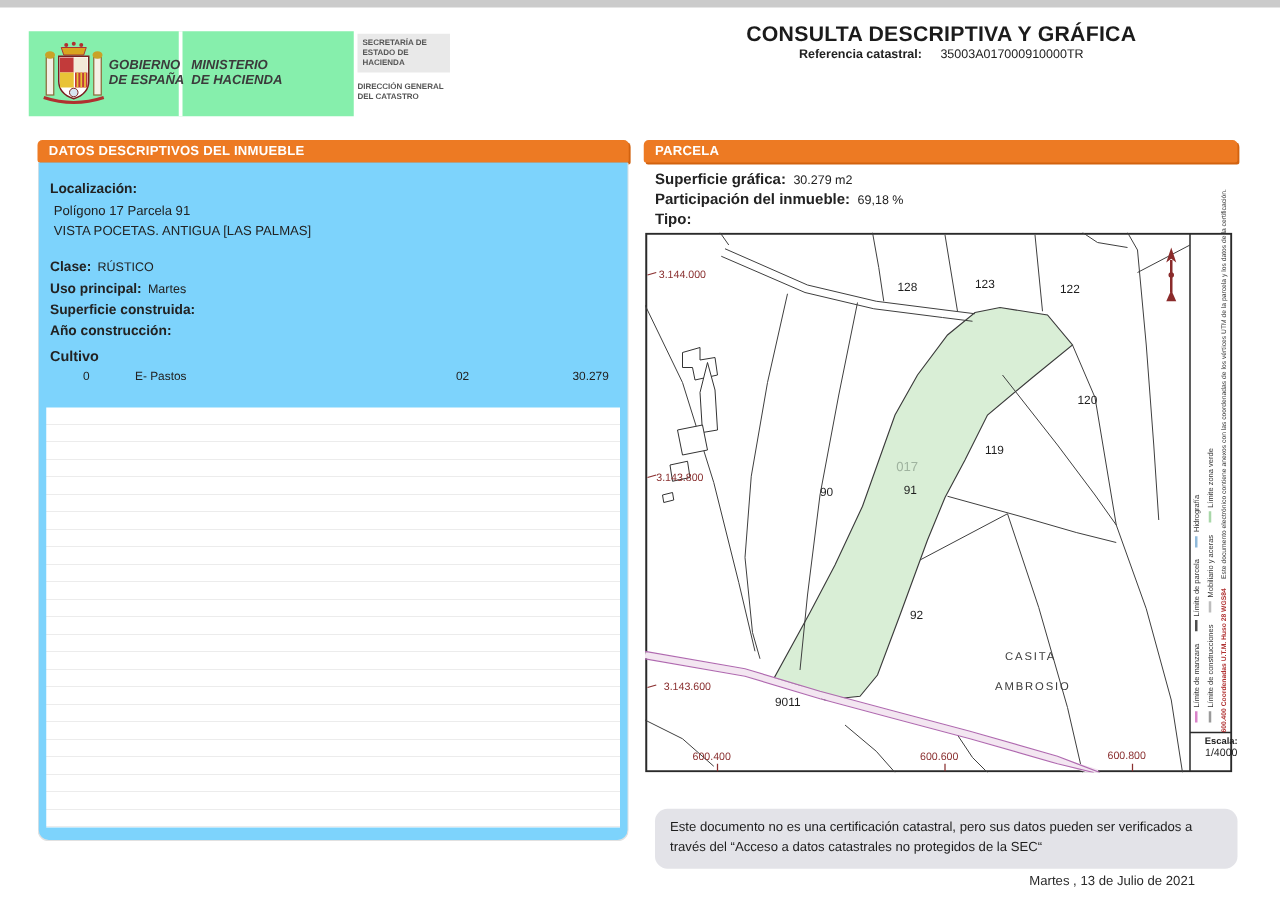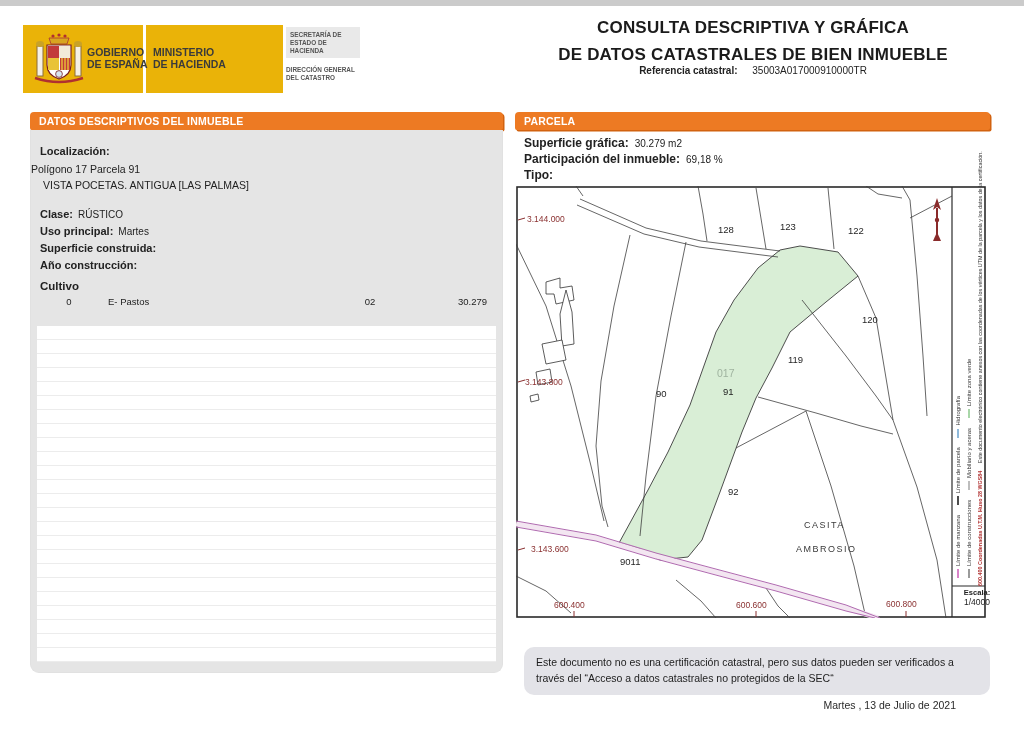--- a/index.html
+++ b/index.html
@@ -4,43 +4,43 @@
 <style>
   * { margin:0; padding:0; box-sizing:border-box; }
   html,body { background:#fff; }
   body { font-family:"Liberation Sans", sans-serif; color:#222; }
   .page { position:relative; width:1024px; height:738px; background:#fff; overflow:hidden; }
   .abs { position:absolute; }
 
   .scan-top { left:0; top:0; width:1024px; height:6px; background:#cbcbcb; }
 
   
-  .logo-box { left:23px; top:25px; width:260px; height:68px; background:#eab308; }
+  .logo-box { left:23px; top:25px; width:260px; height:68px; background:#86efac;font-style:italic; }
   .logo-div { position:absolute; left:120px; top:0; width:3px; height:68px; background:#fff; }
   .gov-text { position:absolute; left:64px; top:21px; font-size:10.5px; font-weight:bold; color:#3b3b3b; line-height:12px; }
   .min-text { position:absolute; left:130px; top:21px; font-size:10.5px; font-weight:bold; color:#3b3b3b; line-height:12px; }
   .crest { position:absolute; left:8px; top:5px; }
   .secretaria { left:286px; top:27px; width:74px; height:31px; background:#e9e9e9; font-size:6.4px; font-weight:bold; color:#555; padding:4px 4px; line-height:8px; }
   .direccion { left:286px; top:66px; width:74px; font-size:6.4px; font-weight:bold; color:#555; line-height:8px; }
 
   .title-wrap { left:512px; top:18px; width:482px; text-align:center; }
   .title-l1, .title-l2 { font-size:17px; font-weight:bold; color:#1b1b1b; letter-spacing:.2px; }
   .title-l2 { margin-top:7px; }
   .ref-row { font-size:10px; }
   .ref-label { font-weight:bold; }
   .ref-value { margin-left:12px; }
 
   
   .bar { height:18px; background:#ED7A23; border-radius:4px 4px 2px 2px; color:#fff; font-weight:bold; font-size:10.5px; line-height:18px; padding-left:9px; box-shadow:1.5px 1.5px 0 #d2620f; letter-spacing:.2px; }
 
   
   .panel-left { left:30px; top:112px; width:473px; height:561px; }
-  .panel-body { position:absolute; left:0; top:18px; right:0; bottom:0; border:1px solid #e1e1e1; border-top:none; border-radius:0 0 9px 9px; background:#e5e5e5; }
+  .panel-body { position:absolute; left:0; top:18px; right:0; bottom:0; border:1px solid #e1e1e1; border-top:none; border-radius:0 0 9px 9px; background:#7dd3fc; }
   .loc-label { position:absolute; left:9px; top:15px; font-size:11px; font-weight:bold; }
-  .loc-l1 { position:absolute; left:0; top:33px; font-size:10.5px; }
+  .loc-l1 { position:absolute; left:12px; top:33px; font-size:10.5px; }
   .loc-l2 { position:absolute; left:12px; top:49px; font-size:10.5px; }
   .fieldrow { position:absolute; left:9px; font-size:10.5px; }
   .fieldrow b { font-size:11px; }
   .fieldrow span.v { margin-left:5px; font-size:10px; }
   .cultivo-title { position:absolute; left:9px; top:150px; font-size:11.5px; font-weight:bold; }
   .ctable { position:absolute; left:7px; top:165px; width:459px; font-size:9.3px; }
   .ctable .hrow { display:flex; background:#e9ebf2; font-weight:bold; height:14px; line-height:14px; }
   .ctable .drow { display:flex; height:14px; line-height:14px; font-size:9.5px; }
   .c1 { width:62px; text-align:center; }
   .c2 { width:215px; text-align:left; padding-left:8px; }
@@ -108,21 +108,20 @@
     <div class="min-text">
       <div>MINISTERIO</div>
       <div>DE HACIENDA</div>
     </div>
   </div>
   <div class="abs secretaria">SECRETARÍA DE ESTADO DE HACIENDA</div>
   <div class="abs direccion">DIRECCIÓN GENERAL DEL CATASTRO</div>
 
   <div class="abs title-wrap">
     <div class="title-l1">CONSULTA DESCRIPTIVA Y GRÁFICA</div>
-    <div class="title-l2">DE DATOS CATASTRALES DE BIEN INMUEBLE</div>
     <div class="ref-row">
       <span class="ref-label">Referencia catastral:</span>
       <span class="ref-value">35003A017000910000TR</span>
     </div>
   </div>
 
   <div class="abs panel-left">
     <div class="bar">DATOS DESCRIPTIVOS DEL INMUEBLE</div>
     <div class="panel-body">
       <div class="loc-label">Localización:</div>

